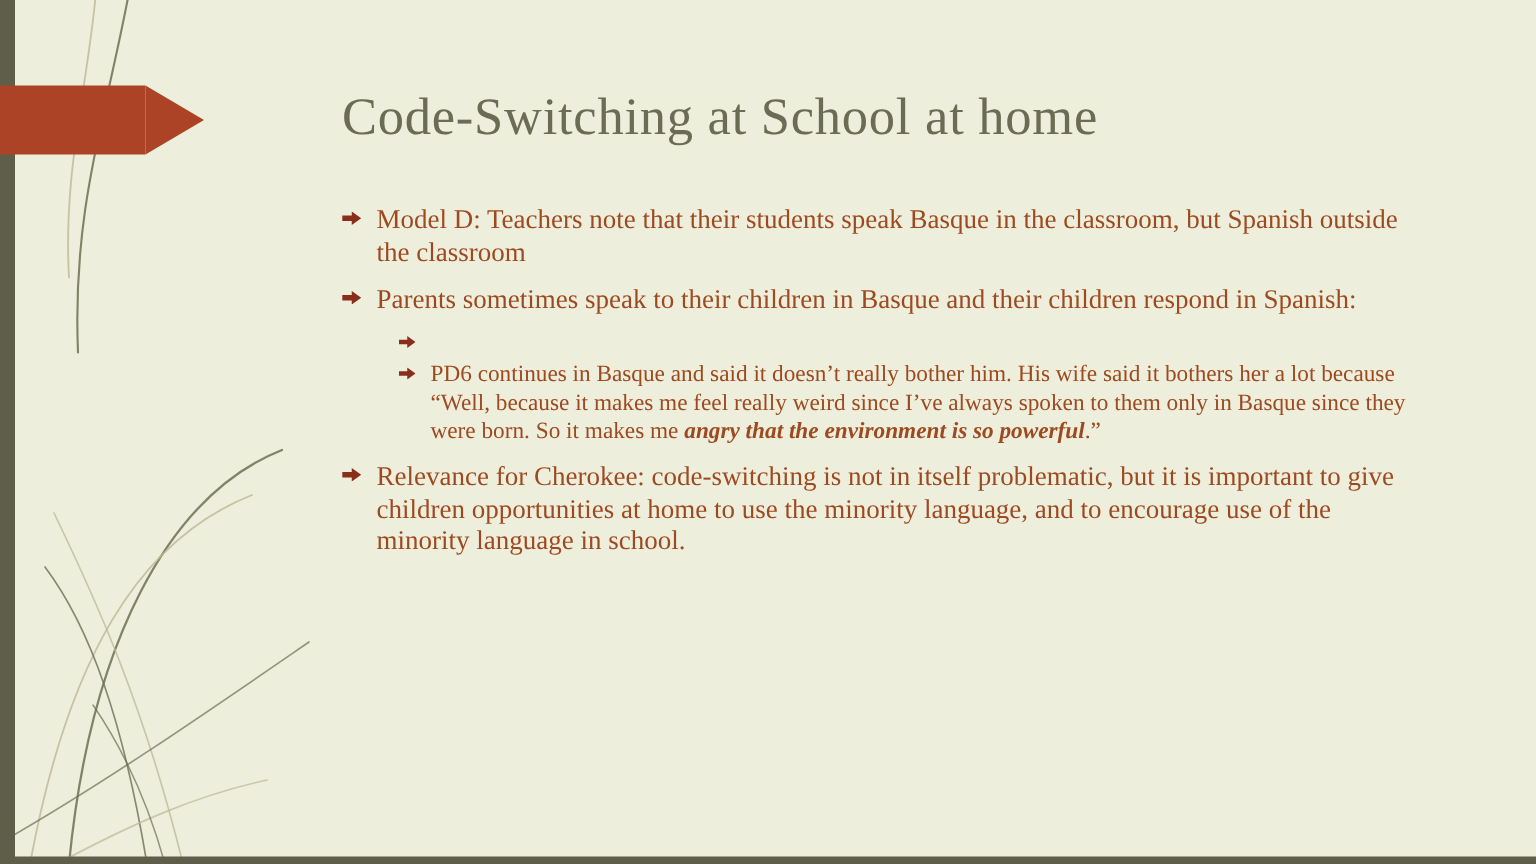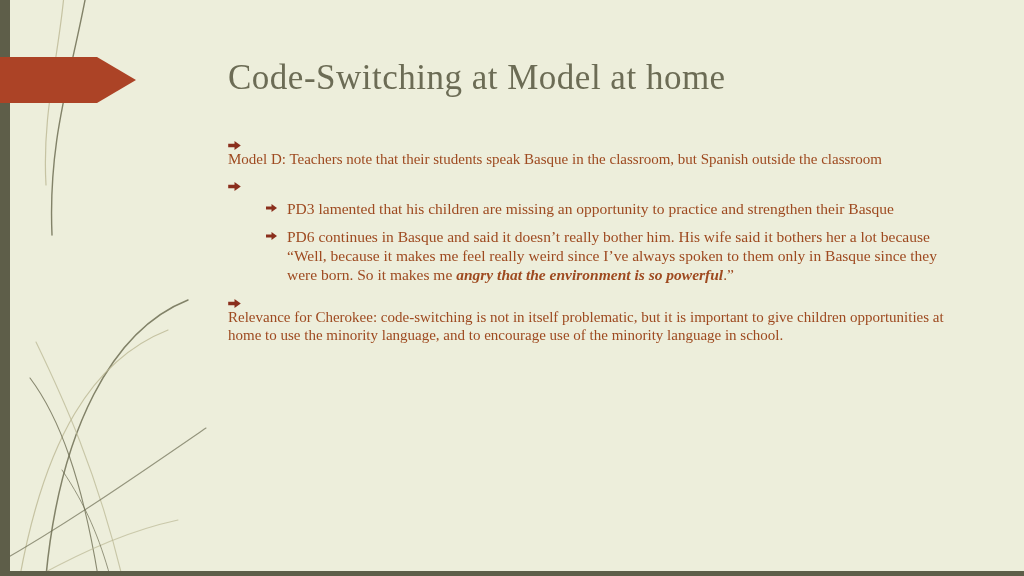--- a/index.html
+++ b/index.html
@@ -69,21 +69,21 @@
     z-index: 5;
   }
   .bullet { display: flex; margin-bottom: 9px; }
   .bullet .glyph {
     flex: 0 0 auto;
     color: var(--bullet, #8A2E1C);
     margin-right: 10px;
     padding-top: 5px;
   }
   .bullet .glyph svg { display: block; fill: currentColor; }
-  .level1 { font-size: 15px; line-height: 1.22; flex-direction: column; }
+  .level1 { font-size: 18px; line-height: 1.22; }
   .level2 { font-size: 15.5px; line-height: 1.22; margin-left: 38px; }
   .level2 .glyph { padding-top: 4px; }
   .text b { font-weight: 700; font-style: italic; }
 </style>
 </head>
 <body>
 
 <div class="slide">
 
   <svg class="deco" width="220" height="576" viewBox="0 0 220 576" aria-hidden="true">
@@ -97,45 +97,45 @@
       <path d="M0 562 C70 522 142 472 206 428" stroke="#6E6E54" stroke-width="1.1" opacity="0.7"></path>
       <path d="M38 576 C90 548 132 530 178 520" stroke="#BBB894" stroke-width="1.1" opacity="0.7"></path>
       <path d="M110 576 C100 540 86 505 62 470" stroke="#6E6E54" stroke-width="1" opacity="0.7"></path>
     </g>
   </svg>
 
   <div class="left-bar"></div>
   <div class="bottom-bar"></div>
   <div class="red-arrow"></div>
 
-  <h1 class="title">Code-Switching at Model at home</h1>
+  <h1 class="title">Code-Switching at School at home</h1>
 
   <div class="content" id="bullets">
       <div class="bullet level1">
         <span class="glyph">
           <svg width="13" height="9" viewBox="0 0 14 10">
             <path d="M0 3h7V0l7 5-7 5V7H0z"></path>
           </svg>
         </span>
         <span class="text"><span>Model D: Teachers note that their students speak Basque in the classroom, but Spanish outside the classroom</span></span>
       </div>
       <div class="bullet level1">
         <span class="glyph">
           <svg width="13" height="9" viewBox="0 0 14 10">
             <path d="M0 3h7V0l7 5-7 5V7H0z"></path>
           </svg>
         </span>
+        <span class="text"><span>Parents sometimes speak to their children in Basque and their children respond in Spanish:</span></span>
       </div>
       <div class="bullet level2">
         <span class="glyph">
           <svg width="11" height="8" viewBox="0 0 14 10">
             <path d="M0 3h7V0l7 5-7 5V7H0z"></path>
           </svg>
         </span>
-        <span class="text"><span>PD3 lamented that his children are missing an opportunity to practice and strengthen their Basque</span></span>
       </div>
       <div class="bullet level2">
         <span class="glyph">
           <svg width="11" height="8" viewBox="0 0 14 10">
             <path d="M0 3h7V0l7 5-7 5V7H0z"></path>
           </svg>
         </span>
         <span class="text"><span>PD6 continues in Basque and said it doesn’t really bother him. His wife said it bothers her a lot because “Well, because it makes me feel really weird since I’ve always spoken to them only in Basque since they were born. So it makes me </span><b>angry that the environment is so powerful</b><span>.”</span></span>
       </div>
       <div class="bullet level1">

